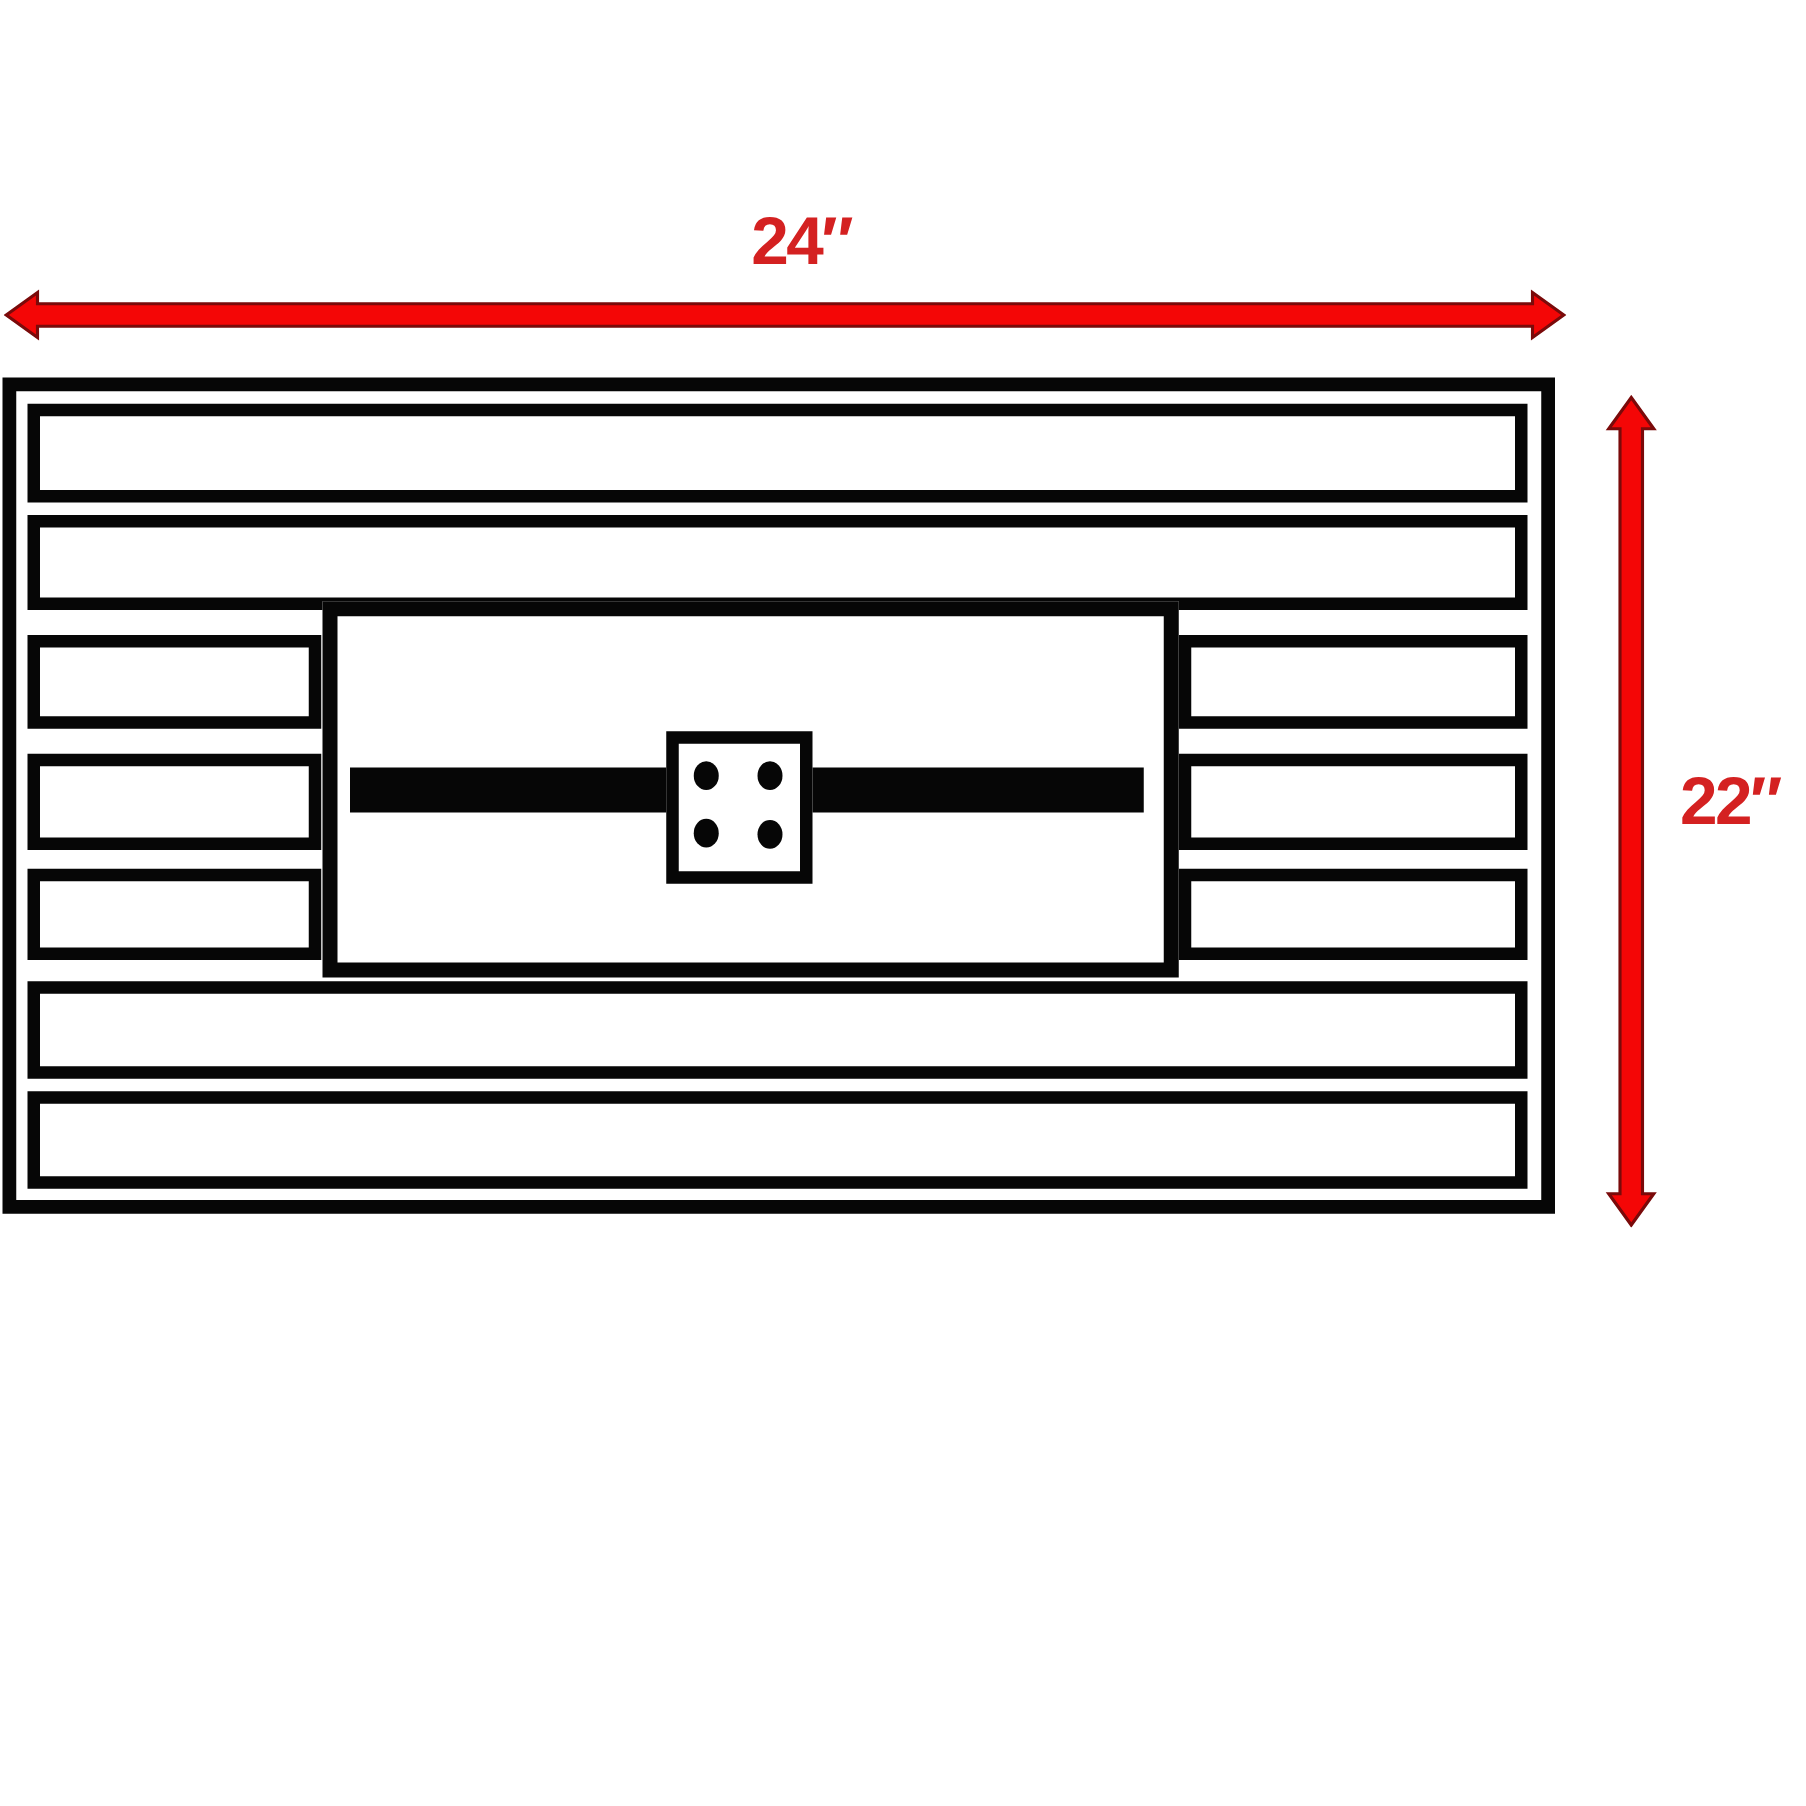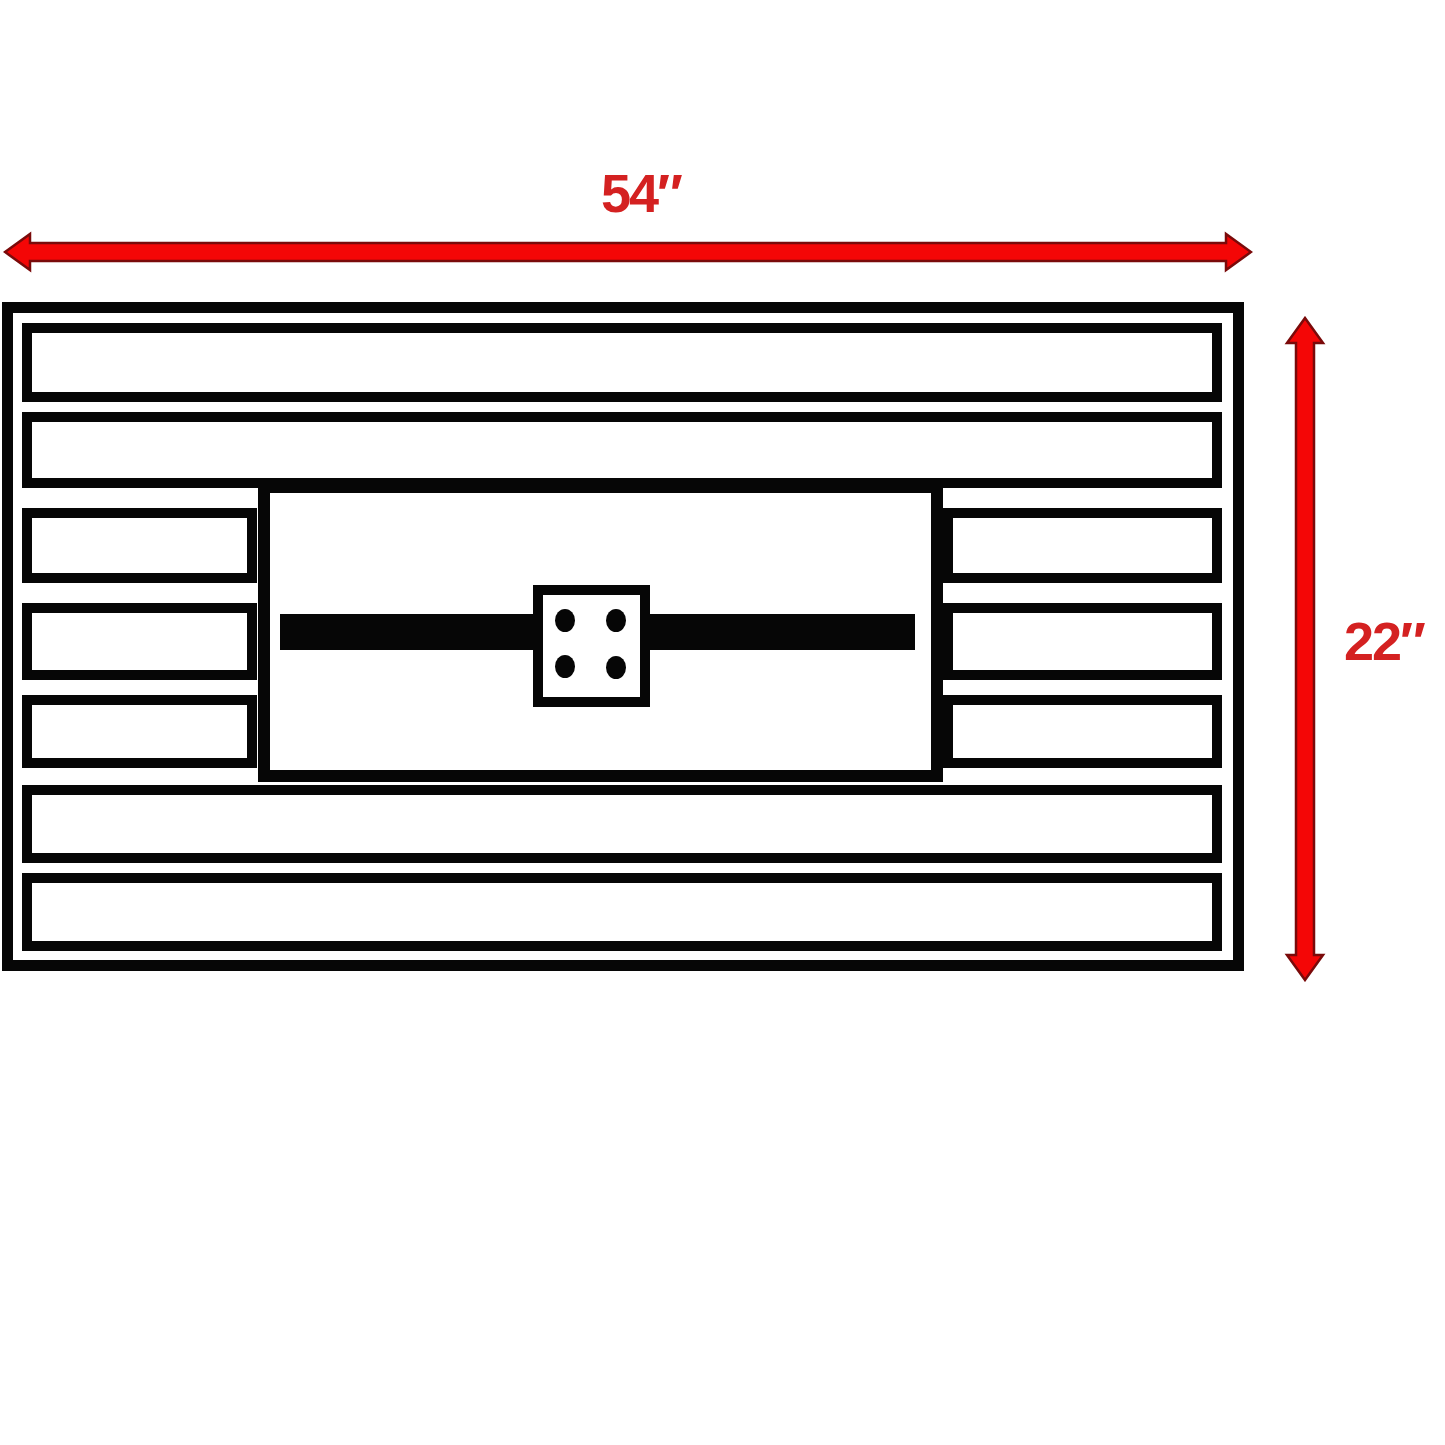--- a/index.html
+++ b/index.html
@@ -68,21 +68,21 @@
   .h-br{left:63px;top:61px;}
 </style>
 </head>
 <body>
 
 <div class="canvas">
 
   <svg class="h-arrow" viewBox="0 0 1250 44" xmlns="http://www.w3.org/2000/svg">
     <polygon class="arrow-shape" points="2,22 27,4 27,13 1223,13 1223,4 1248,22 1223,40 1223,31 27,31 27,40"></polygon>
   </svg>
-  <div class="dim-label w-label">54″</div>
+  <div class="dim-label w-label">24″</div>
 
   <svg class="v-arrow" viewBox="0 0 44 666" xmlns="http://www.w3.org/2000/svg">
     <polygon class="arrow-shape" points="22,2 40,27 31,27 31,639 40,639 22,664 4,639 13,639 13,27 4,27"></polygon>
   </svg>
   <div class="dim-label h-label">22″</div>
 
   <div class="outer-rect">
     <div class="slat s1"></div>
     <div class="slat s2"></div>
     <div class="slat s3l"></div>

